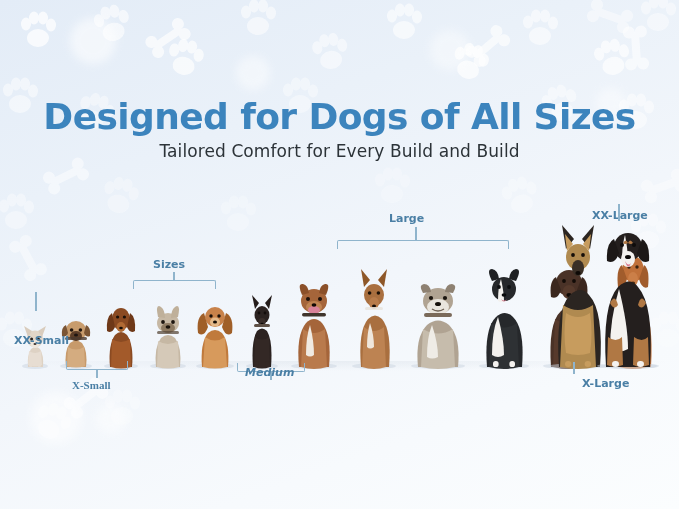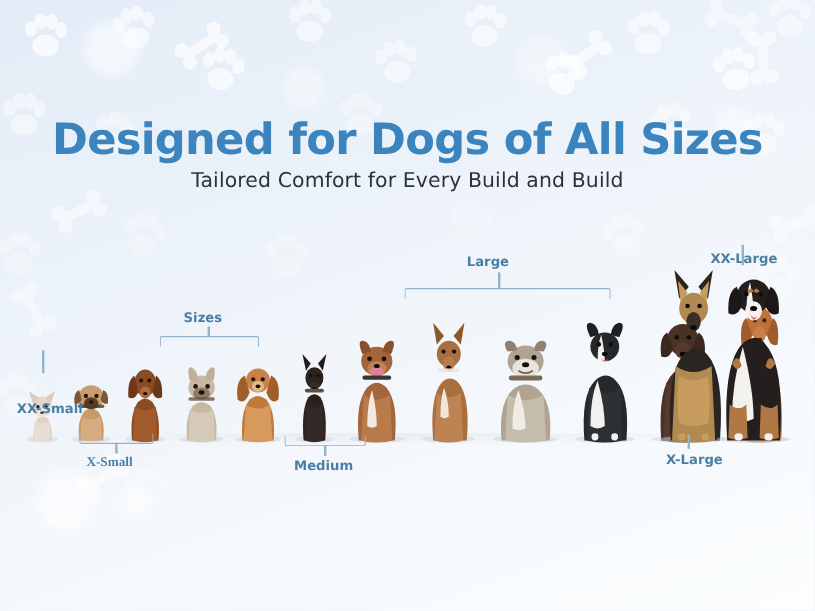--- a/index.html
+++ b/index.html
@@ -402,25 +402,25 @@
   <div class="bracket bracket-down" style="left:66px;top:361px;width:60px;height:8px;"></div>
   <div class="stem" style="left:96px;top:369px;height:9px;"></div>
   <div class="size-label" style="left:72px;top:379px;font-family:Liberation Serif, serif;">X-Small</div>
 
   <div class="size-label" style="left:153px;top:258px;">Sizes</div>
   <div class="stem" style="left:173px;top:272px;height:8px;"></div>
   <div class="bracket bracket-up" style="left:133px;top:280px;width:81px;height:8px;"></div>
 
   <div class="bracket bracket-down" style="left:237px;top:363px;width:66px;height:8px;"></div>
   <div class="stem" style="left:270px;top:371px;height:9px;"></div>
-  <div class="size-label" style="left:245px;top:382px;">Medium</div>
+  <div class="size-label" style="left:245px;top:366px;font-style:italic;">Medium</div>
 
   <div class="size-label" style="left:389px;top:212px;">Large</div>
   <div class="stem" style="left:415px;top:227px;height:13px;"></div>
   <div class="bracket bracket-up" style="left:337px;top:240px;width:170px;height:8px;"></div>
 
   <div class="stem" style="left:573px;top:362px;height:12px;"></div>
-  <div class="size-label" style="left:555px;top:377px;">X-Large</div>
+  <div class="size-label" style="left:582px;top:377px;">X-Large</div>
 
   <div class="size-label" style="left:592px;top:189px;margin-top:20px;">XX-Large</div>
   <div class="stem" style="left:618px;top:204px;height:17px;"></div>
 
 </div>
 
 </body></html>

